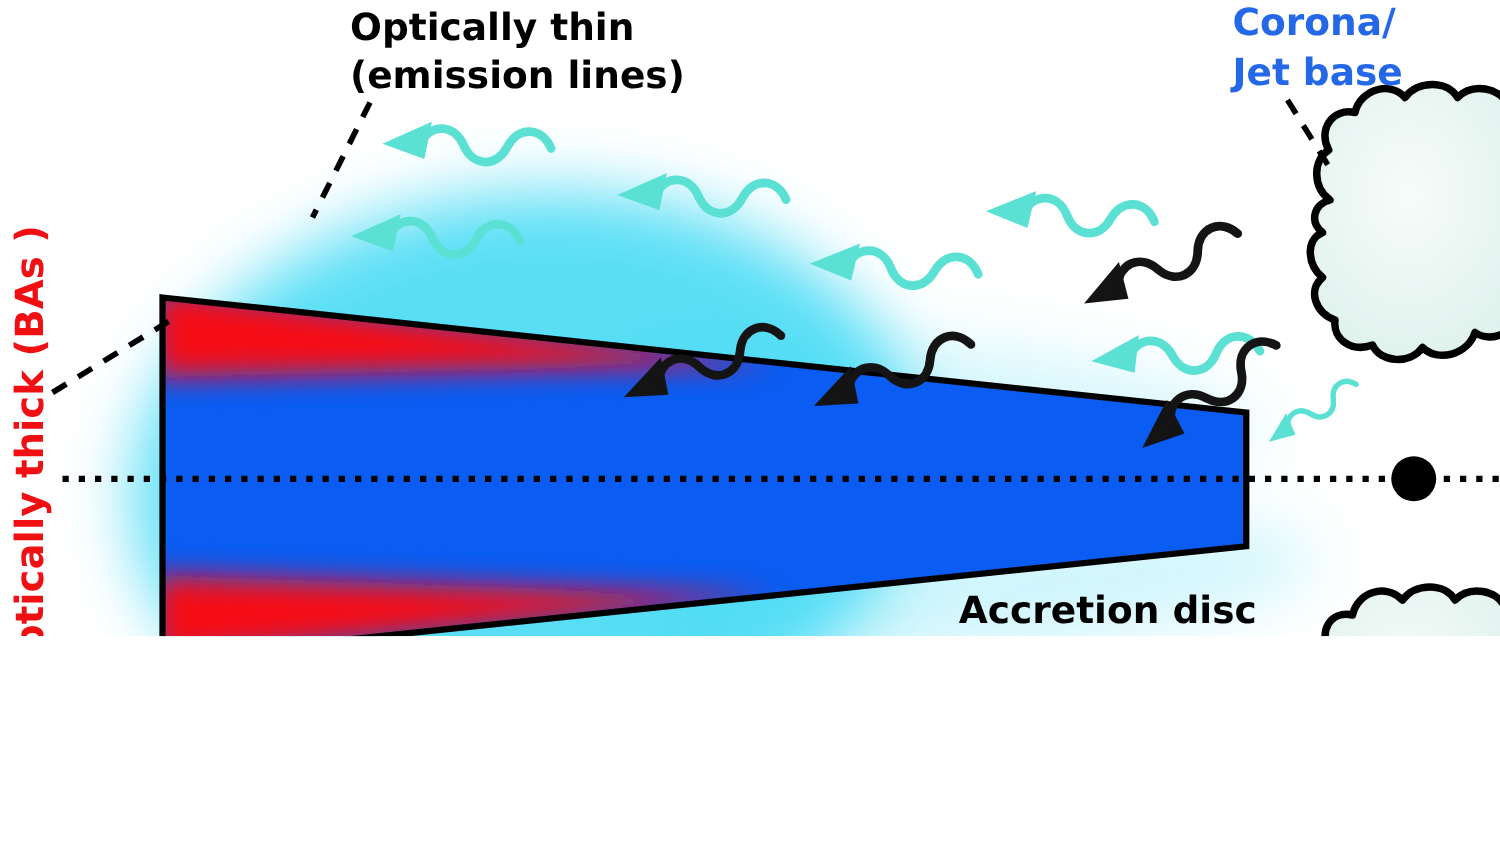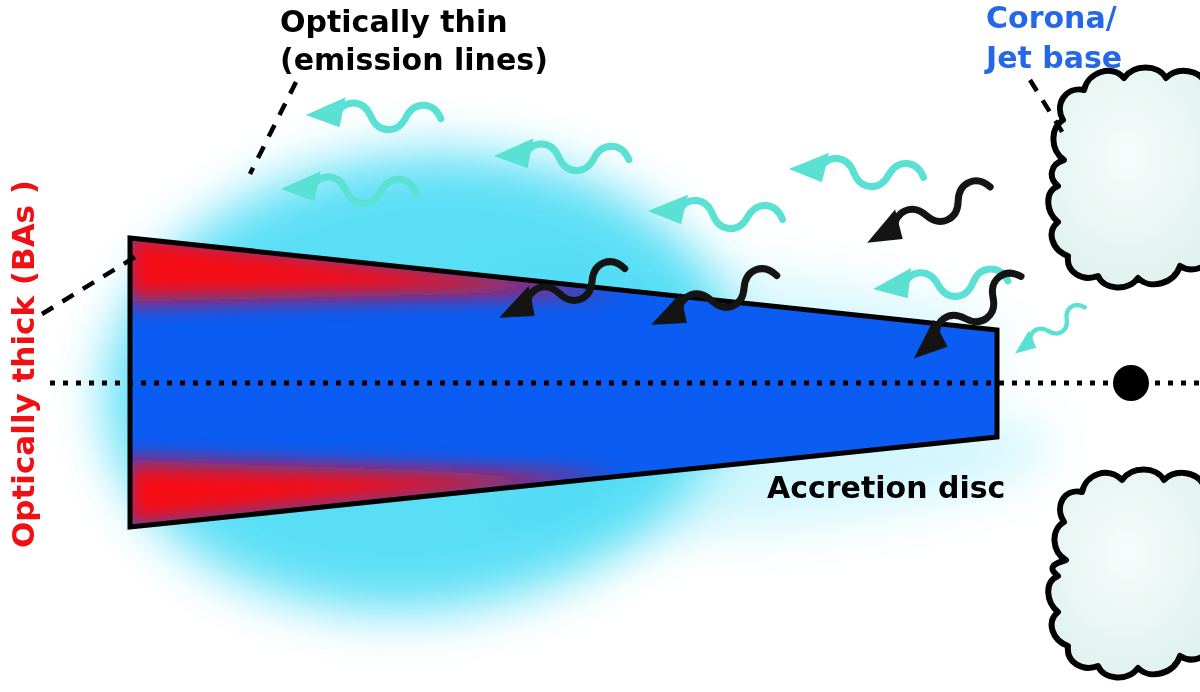--- a/index.html
+++ b/index.html
@@ -1,17 +1,17 @@
 <!DOCTYPE html>
 <html><head>
 <meta charset="utf-8">
 <style>
   html,body { margin:0; padding:0; background:#ffffff; }
   .stage {
-    position:relative; width:1200px; height:692px; background:#ffffff;
+    position:relative; width:1200px; height:509px; background:#ffffff;
     font-family:"DejaVu Sans", sans-serif; overflow:hidden;
   }
   svg { display:block; }
   text {
     font-family:"DejaVu Sans","Liberation Sans",sans-serif;
     font-weight:600;
   }
   .label-30 { font-size:30px; }
   .label-31 { font-size:31px; }
   .cloud { stroke:#000000; stroke-width:6; stroke-linejoin:round; }

